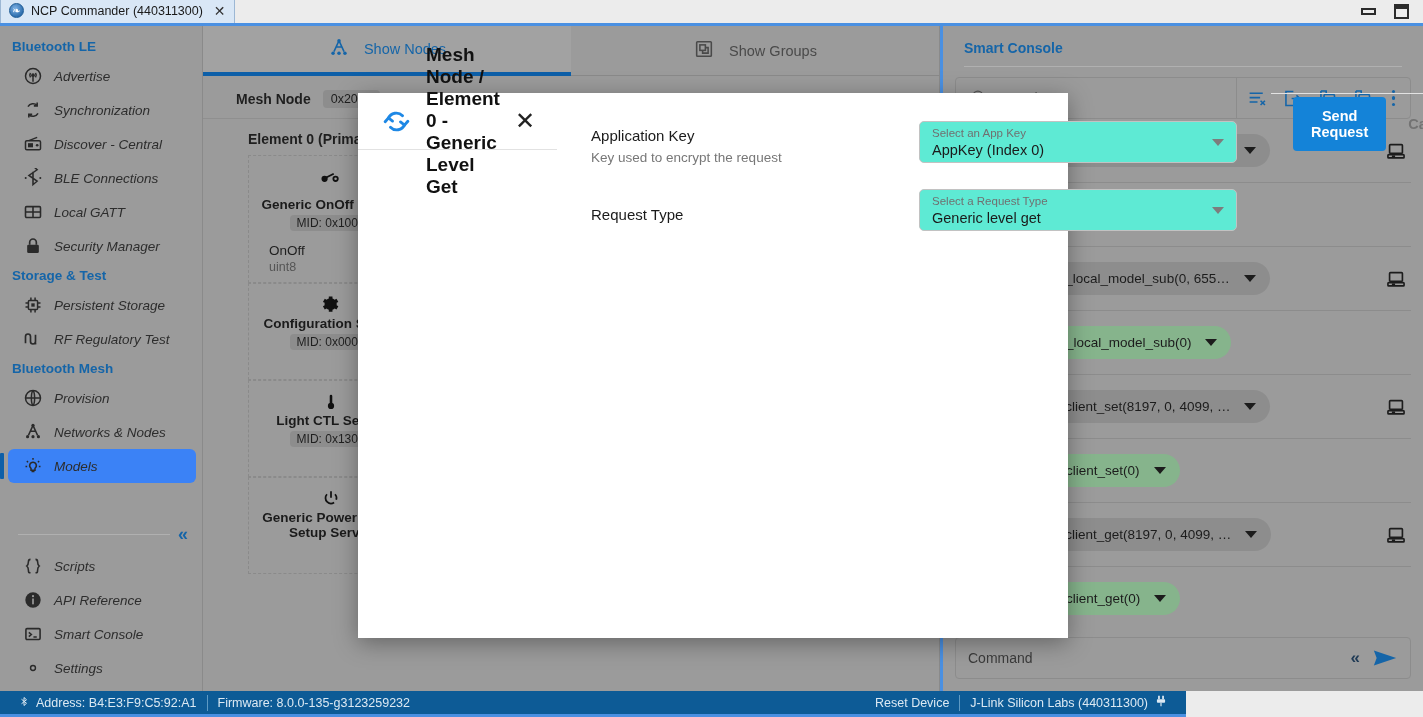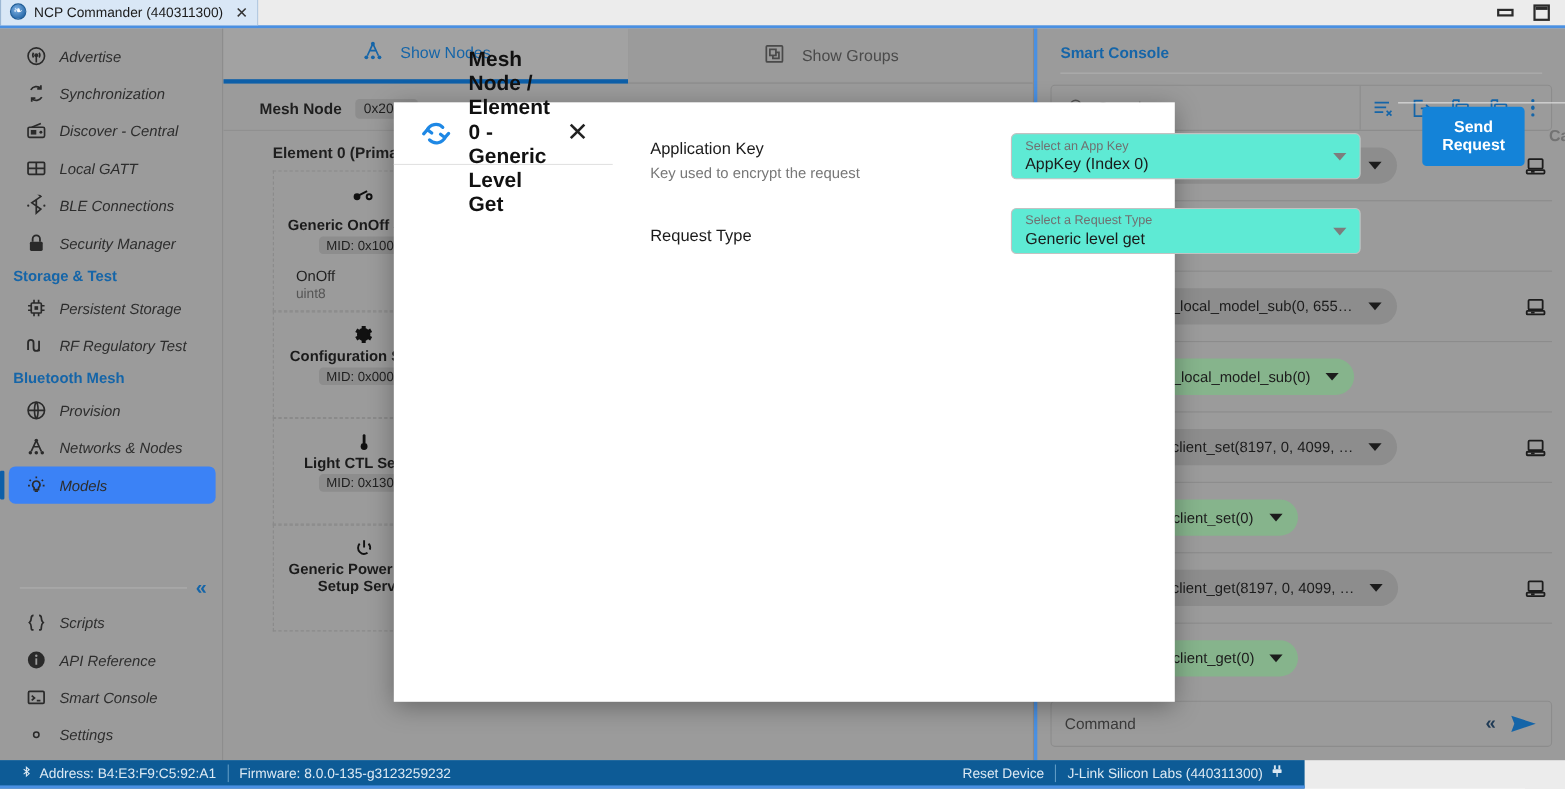--- a/index.html
+++ b/index.html
@@ -301,20 +301,21 @@
     <div class="win-controls">
       <div class="win-min"></div>
       <div class="win-max"></div>
     </div>
   </div>
 
   <div class="body-area">
 
     <div class="sidebar">
 
+      <div class="side-group">Bluetooth LE</div>
       <div class="side-item">
         <span class="side-ico">
           <svg viewBox="0 0 24 24" fill="none" stroke="currentColor" stroke-width="1.8">
               <circle cx="12" cy="12" r="9"></circle>
               <circle cx="12" cy="11" r="2.2" fill="currentColor" stroke="none"></circle>
               <path d="M9 8.4a4.6 4.6 0 0 0 0 5.2M15 8.4a4.6 4.6 0 0 1 0 5.2"></path>
               <path d="M12 13v6"></path>
             </svg>
         </span>
         <span>Advertise</span>
@@ -337,35 +338,35 @@
               <path d="M7 8 17 4"></path>
               <rect x="6" y="11" width="6" height="5" fill="currentColor" stroke="none"></rect>
               <circle cx="17" cy="13.5" r="1.6" fill="currentColor" stroke="none"></circle>
             </svg>
         </span>
         <span>Discover - Central</span>
       </div>
       <div class="side-item">
         <span class="side-ico">
           <svg viewBox="0 0 24 24" fill="none" stroke="currentColor" stroke-width="1.9">
-              <rect x="3" y="5.5" width="18" height="13" rx="1.3"></rect>
-              <path d="M3 12h18M12 5.5v13"></path>
-            </svg>
-        </span>
-        <span>Local GATT</span>
-      </div>
-      <div class="side-item">
-        <span class="side-ico">
-          <svg viewBox="0 0 24 24" fill="none" stroke="currentColor" stroke-width="1.9">
               <path d="M12 3v18l5-5-10-8 10-8-5-5" transform="translate(0,2) scale(1,0.86)"></path>
               <circle cx="3.2" cy="12" r="1.2" fill="currentColor" stroke="none"></circle>
               <circle cx="20.8" cy="12" r="1.2" fill="currentColor" stroke="none"></circle>
             </svg>
         </span>
         <span>BLE Connections</span>
+      </div>
+      <div class="side-item">
+        <span class="side-ico">
+          <svg viewBox="0 0 24 24" fill="none" stroke="currentColor" stroke-width="1.9">
+              <rect x="3" y="5.5" width="18" height="13" rx="1.3"></rect>
+              <path d="M3 12h18M12 5.5v13"></path>
+            </svg>
+        </span>
+        <span>Local GATT</span>
       </div>
       <div class="side-item">
         <span class="side-ico">
           <svg viewBox="0 0 24 24" fill="none" stroke="currentColor" stroke-width="2">
               <rect x="5" y="10.5" width="14" height="10" rx="1.6" fill="currentColor" stroke="none"></rect>
               <path d="M8 10.5V7.6a4 4 0 0 1 8 0v2.9"></path>
             </svg>
         </span>
         <span>Security Manager</span>
       </div>

